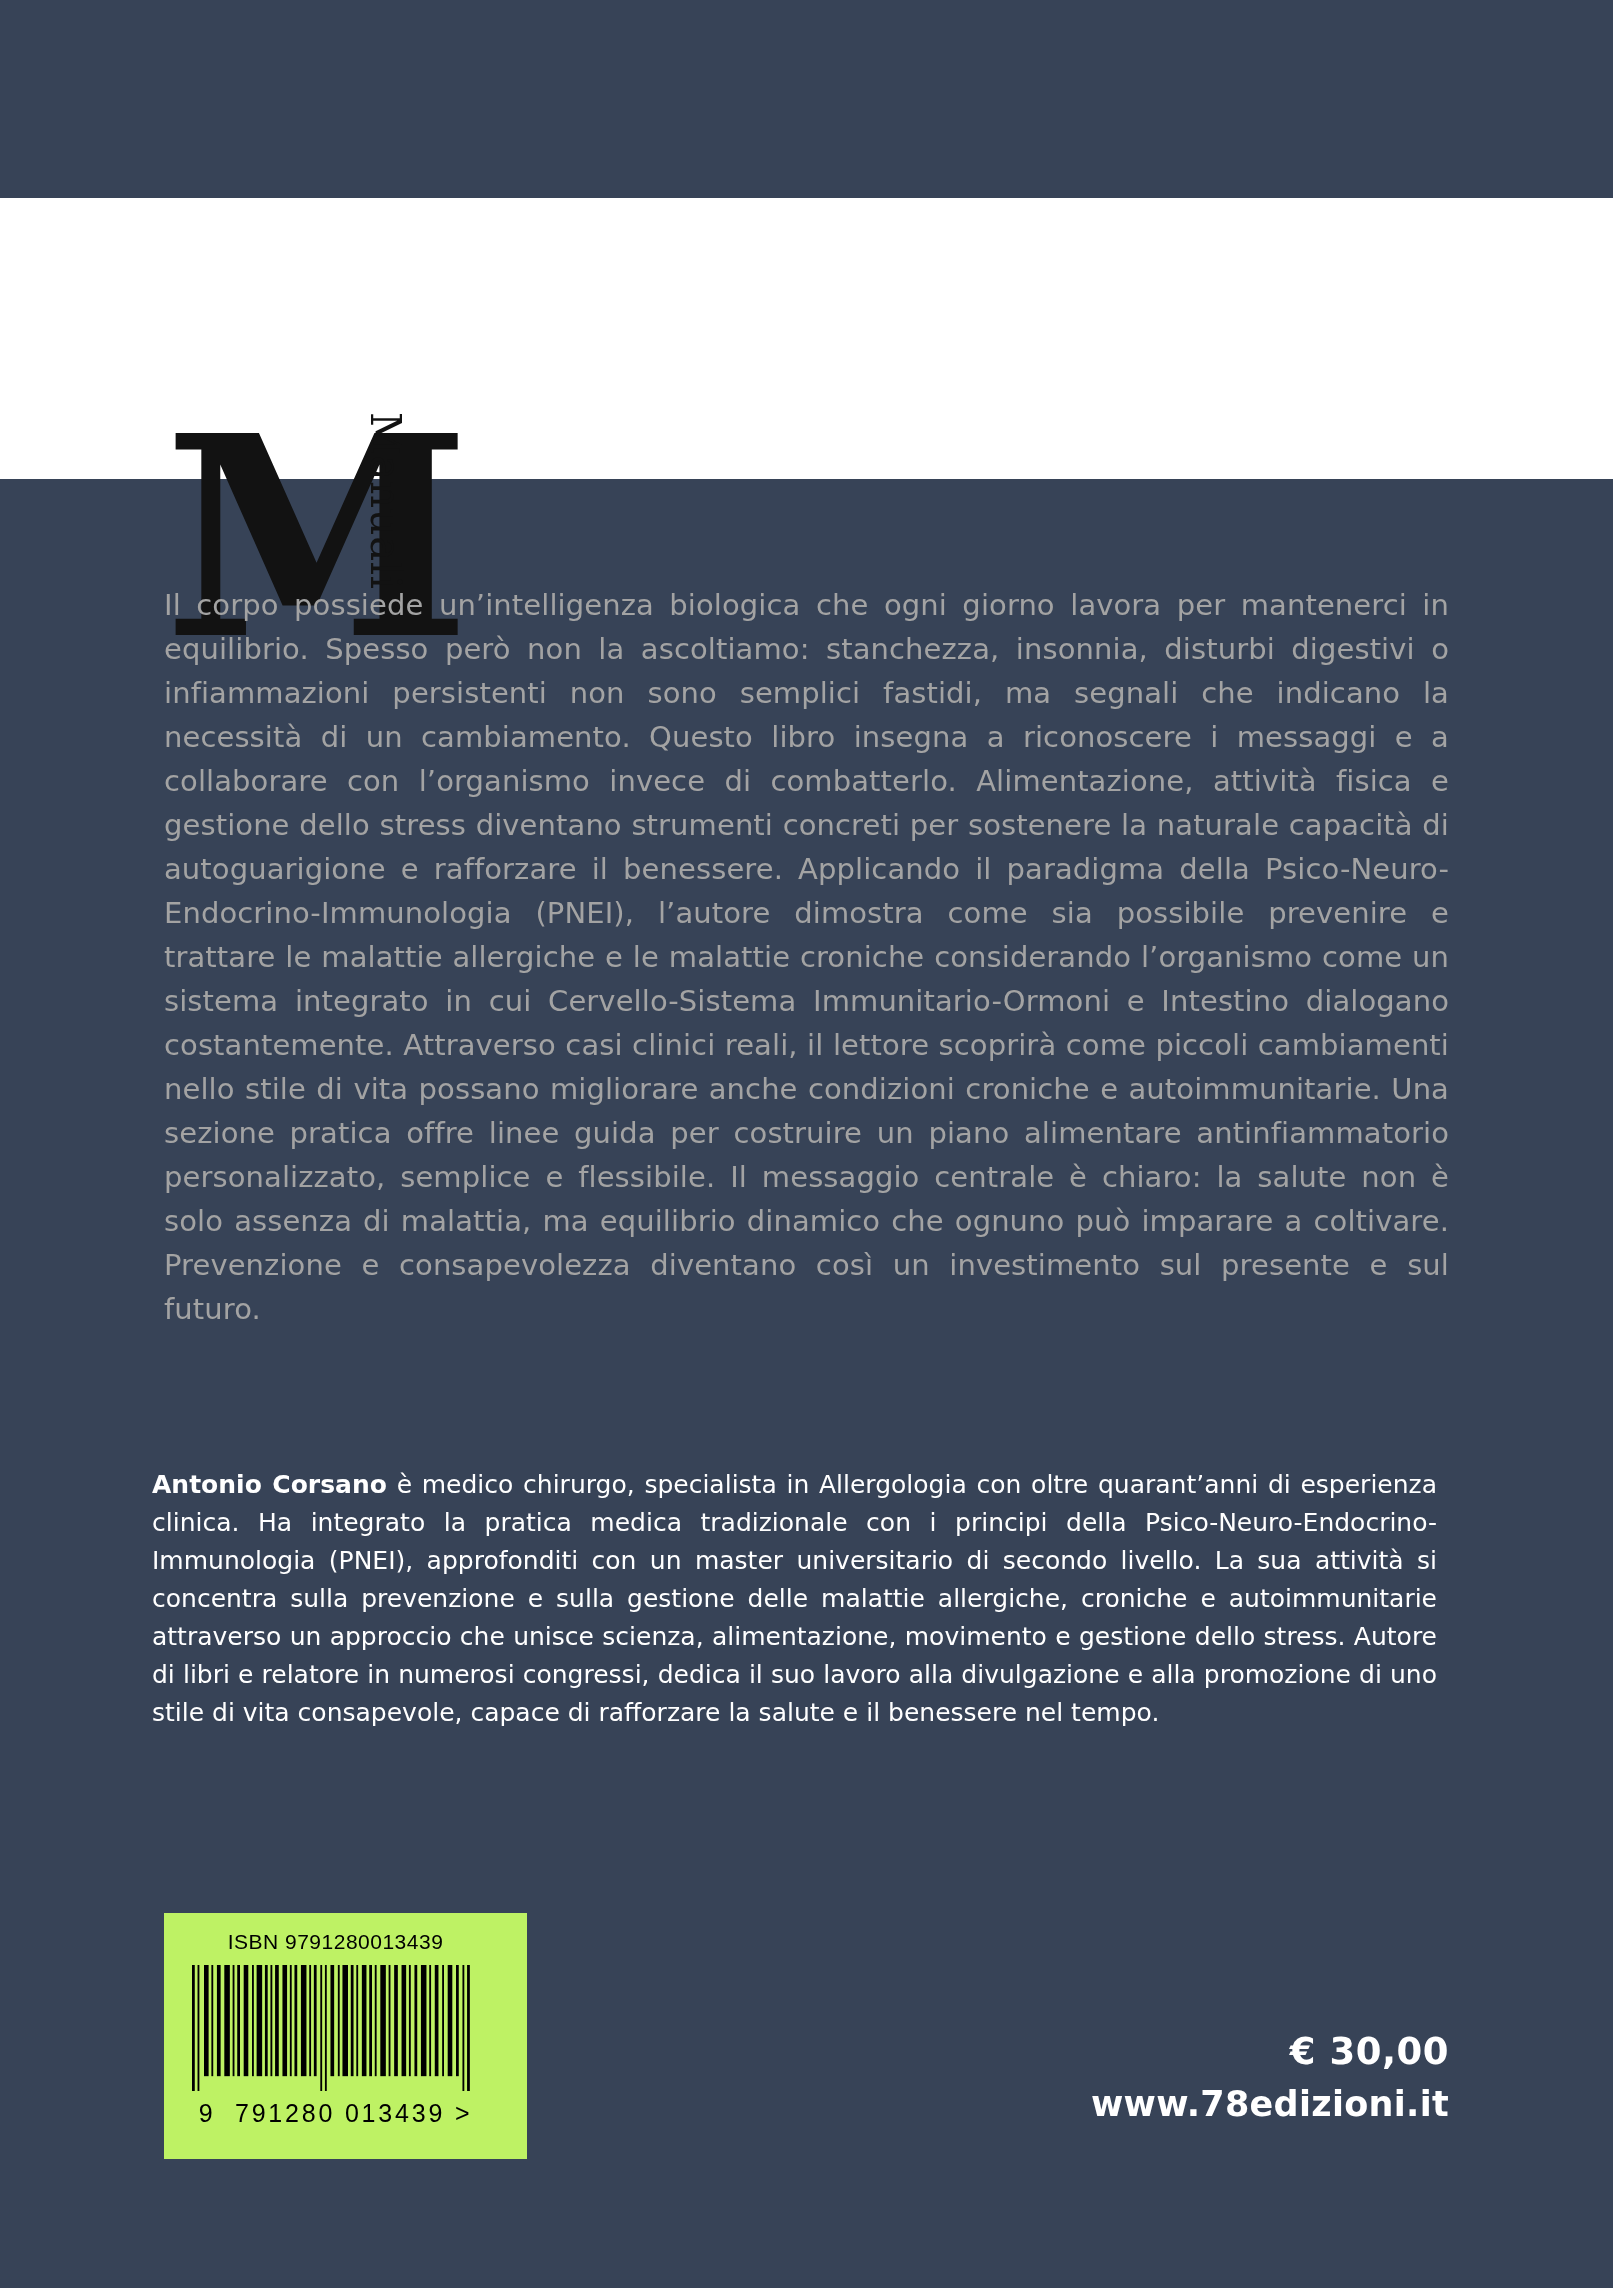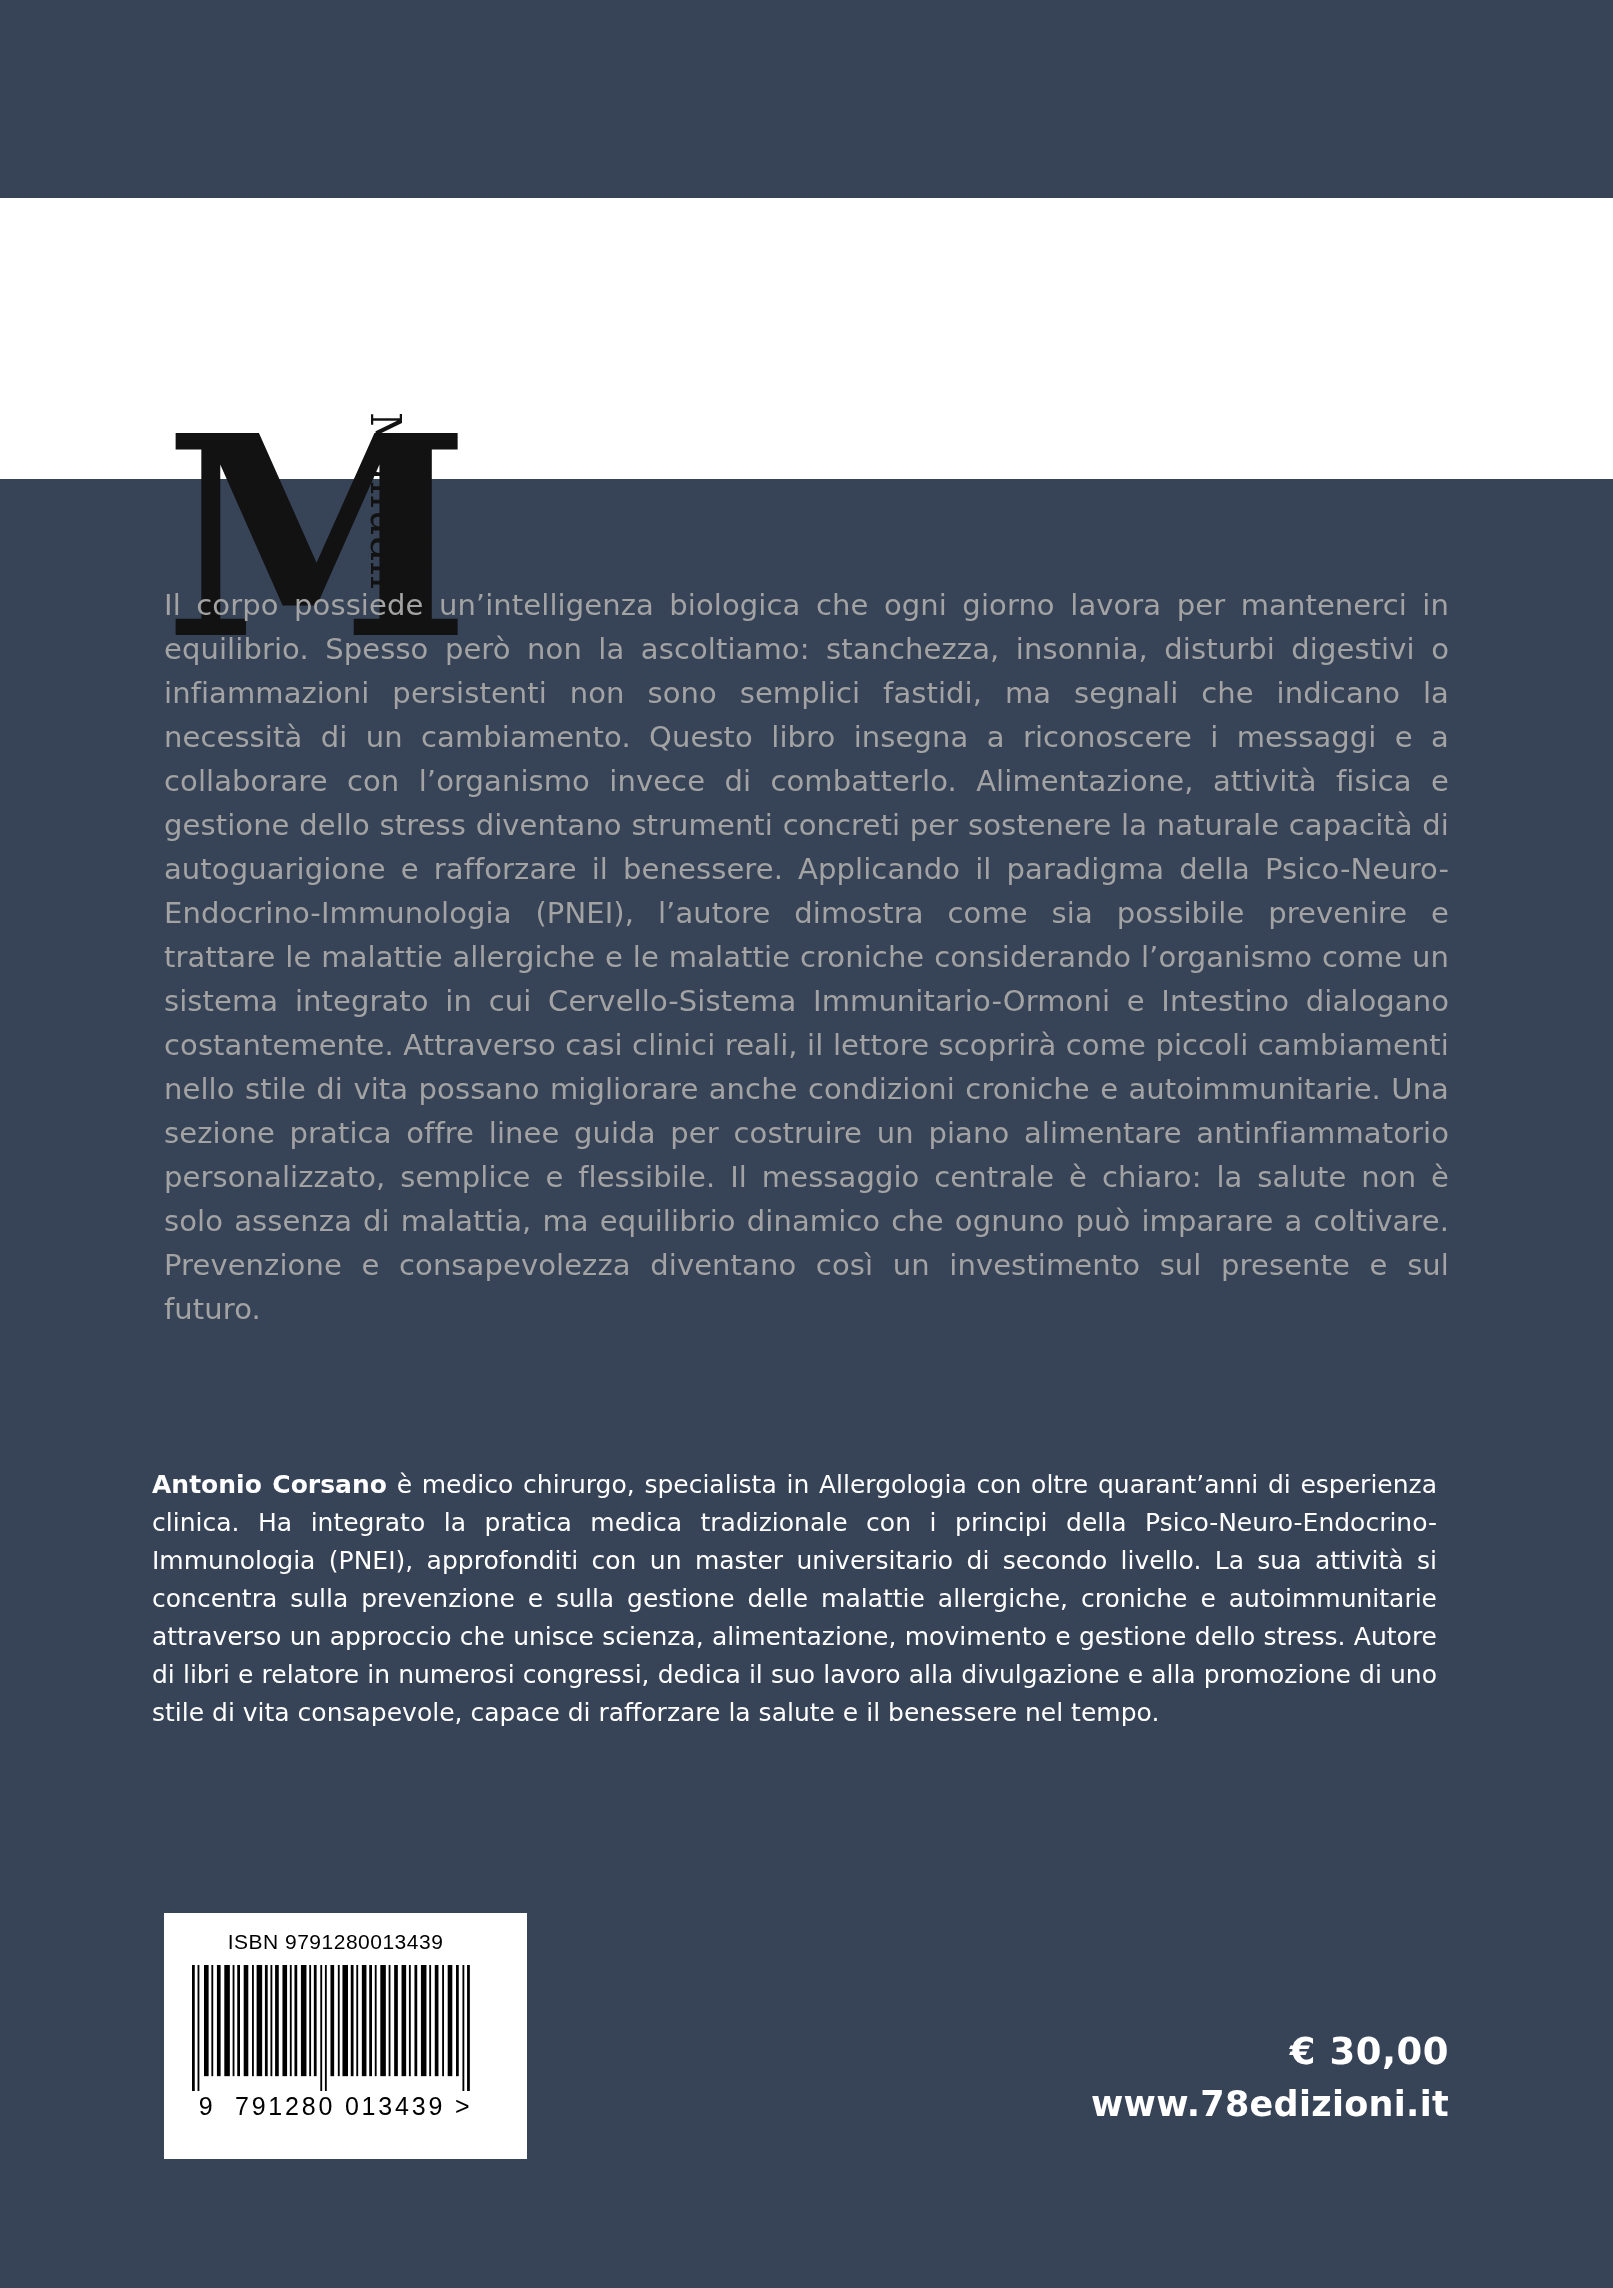--- a/index.html
+++ b/index.html
@@ -89,21 +89,21 @@
     font-weight: 700;
   }
 
   
   .barcode-box {
     position: absolute;
     left: 164px;
     top: 1913px;
     width: 343px;
     height: 226px;
-    background: #ffffff;
+    background: #bef264;
     padding: 10px;
   }
   .barcode-isbn {
     position: absolute;
     left: 0;
     top: 16.6px;
     width: 343px;
     text-align: center;
     font-family: "Liberation Sans", sans-serif;
     font-size: 21px;
@@ -114,21 +114,21 @@
     position: absolute;
     left: 28px;
     top: 52px;
     width: 288px;
     height: 126px;
     display: block;
   }
   .barcode-digits {
     position: absolute;
     left: 0;
-    top: 179px;
+    top: 186px;
     width: 343px;
     text-align: center;
     font-family: "Liberation Sans", sans-serif;
     font-size: 25px;
     color: #000000;
     letter-spacing: 2.8px;
   }
 
   
   .price {

